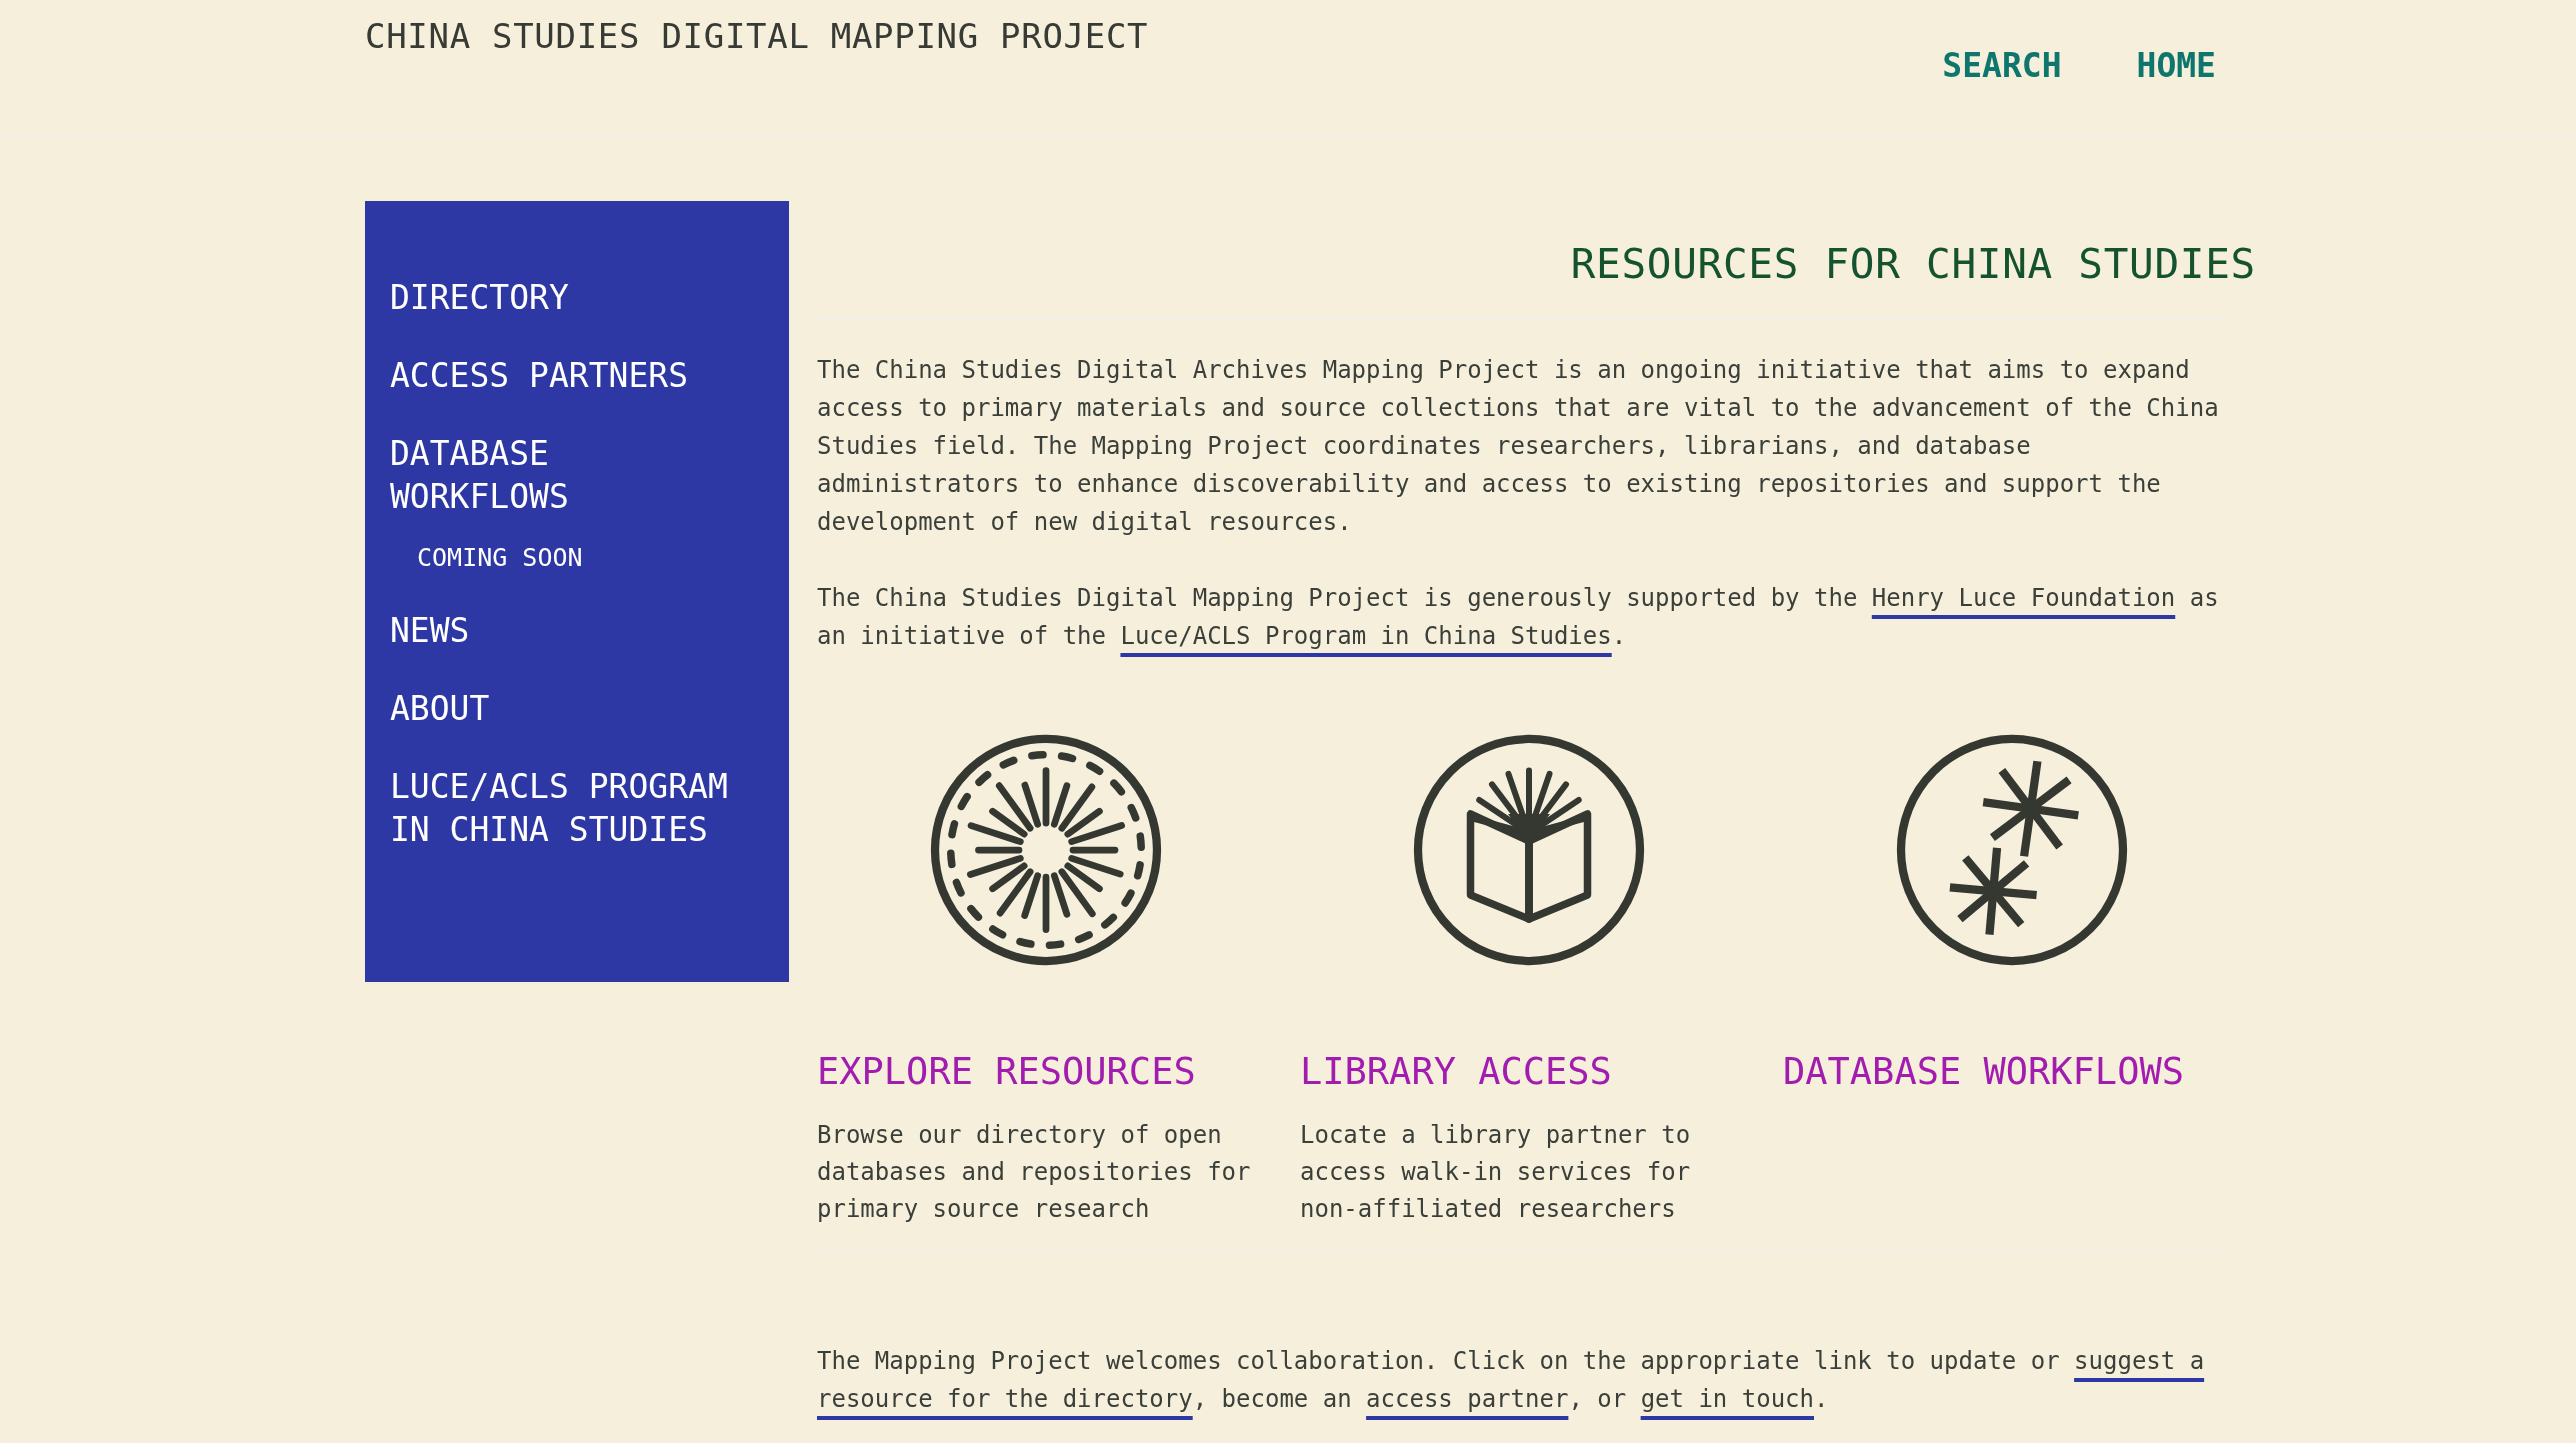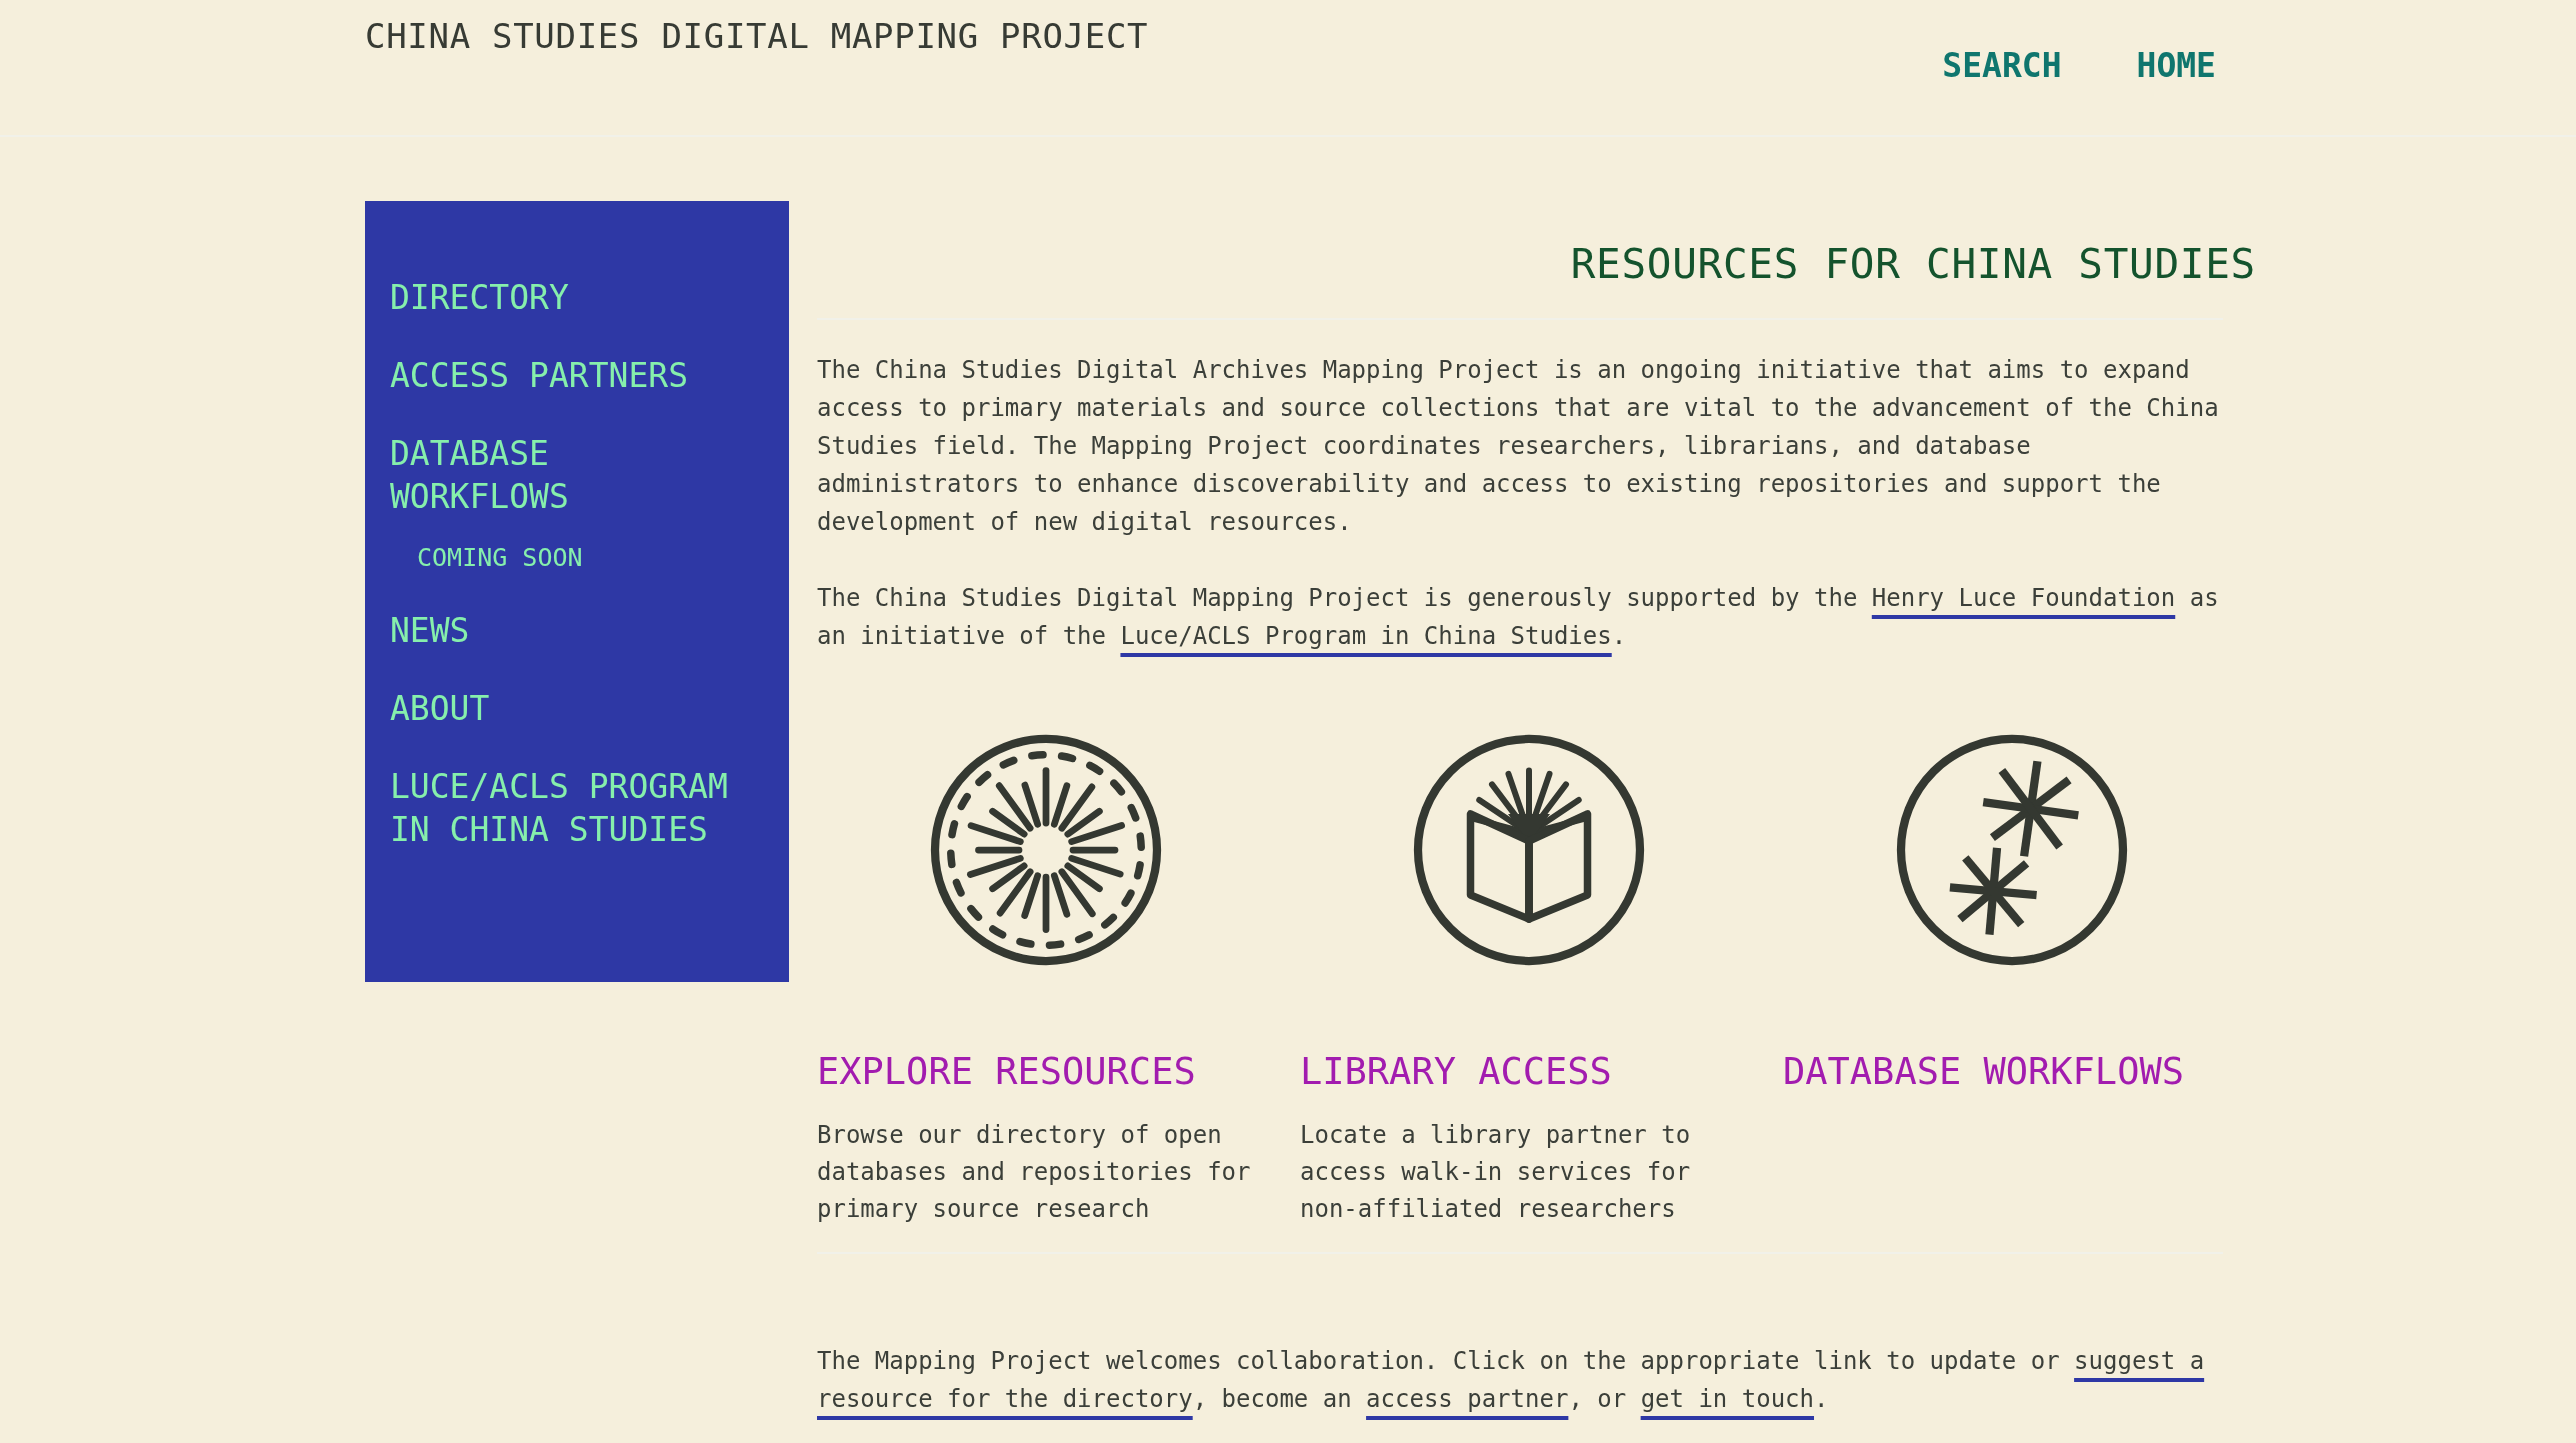--- a/index.html
+++ b/index.html
@@ -31,21 +31,21 @@
     display:flex; gap:75px;
     font-size:33px; line-height:42px;
   }
   .header-nav a { color:#0f766e; text-decoration:none; cursor:pointer;font-weight:bold; }
 
   
   .sidebar {
     position:absolute; left:365px; top:201px;
     width:424px; height:781px;
     background:#2E38A5;
-    color:#86efac;
+    color:#ffffff;
     padding:75px 30px 0 25px;
   }
   .side-item {
     font-size:33px; line-height:43px;
     white-space:pre-line;
     margin-bottom:35px;
     cursor:pointer;
   }
   .side-item.sub {
     font-size:25px; line-height:33px;

